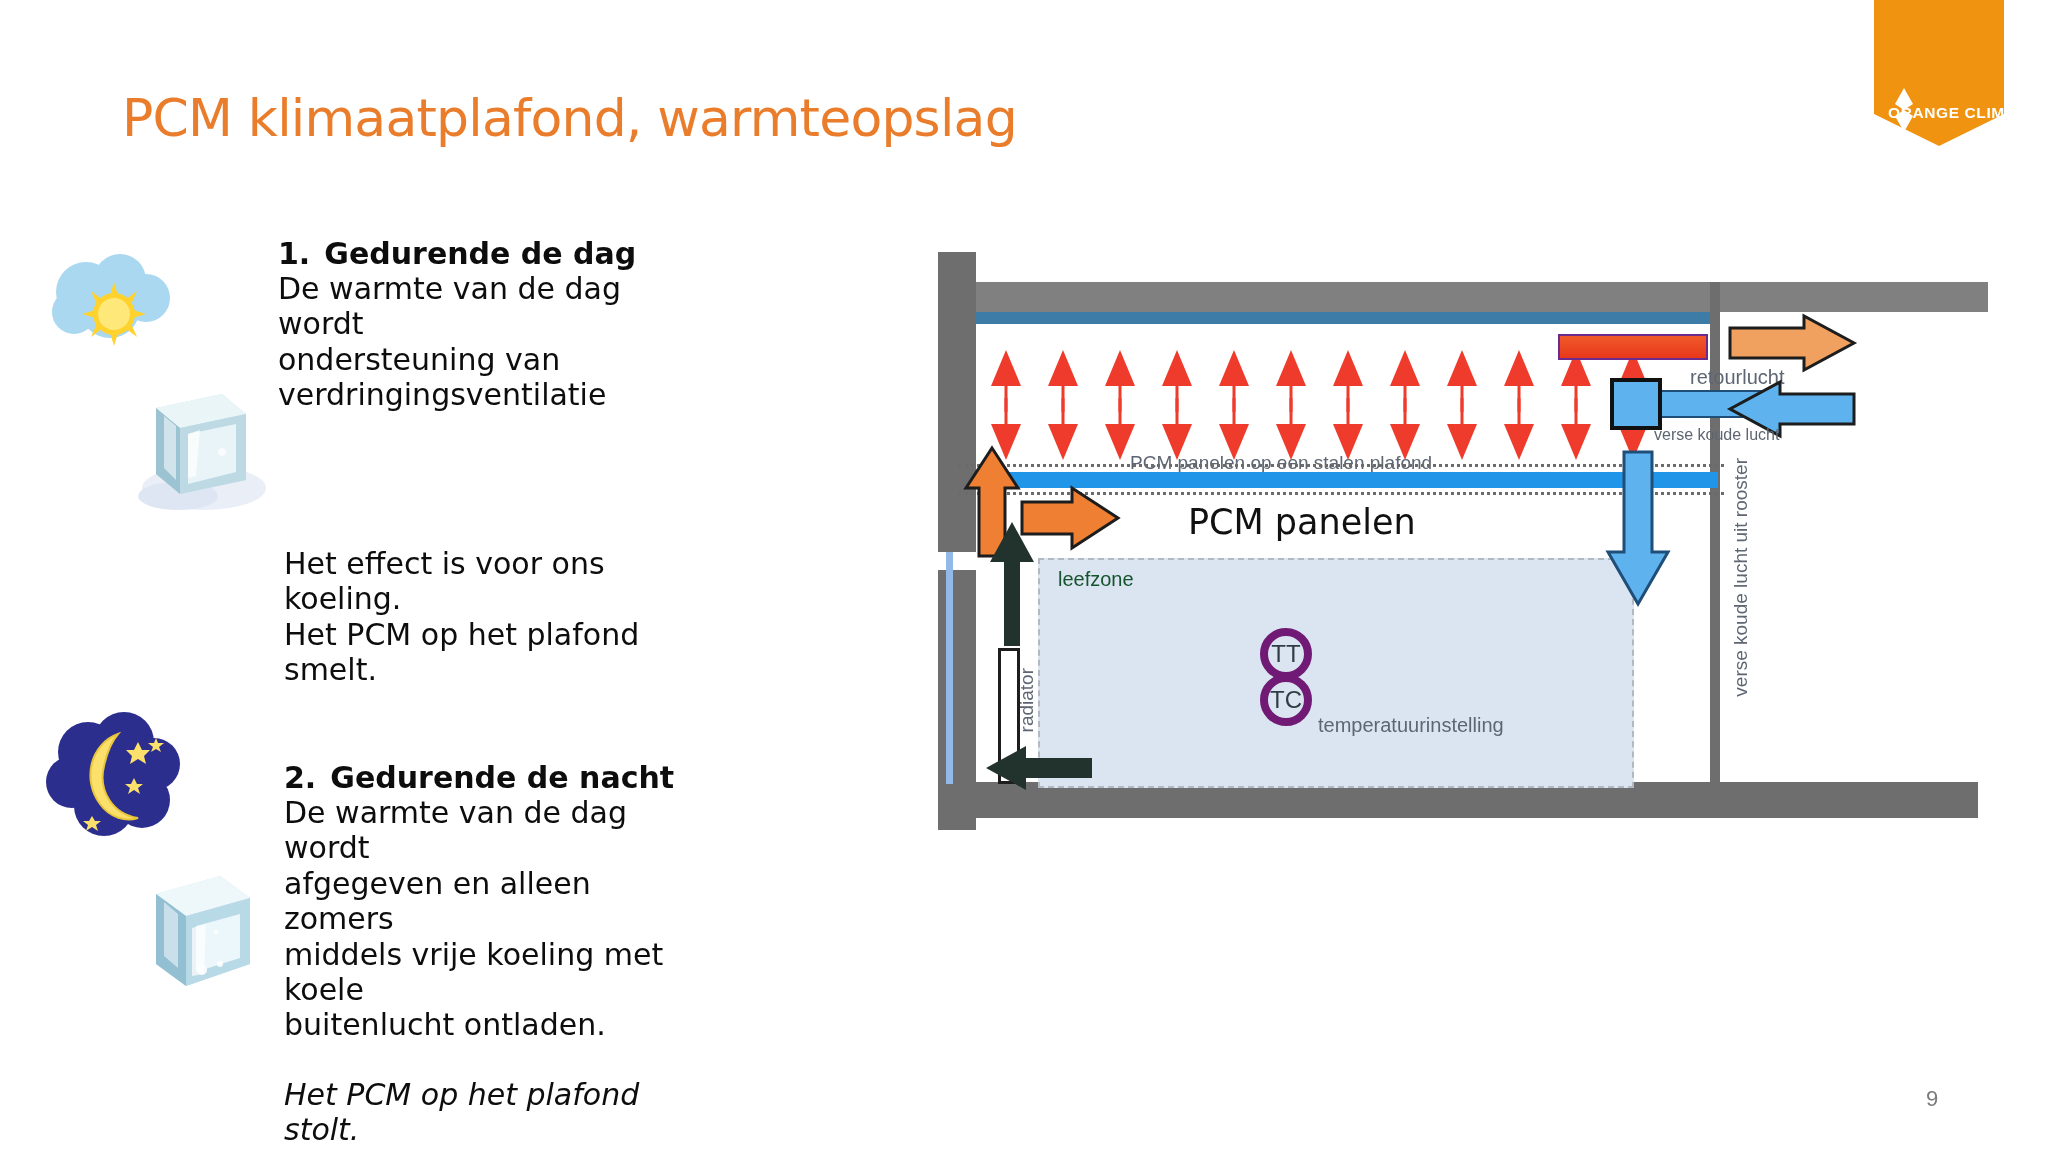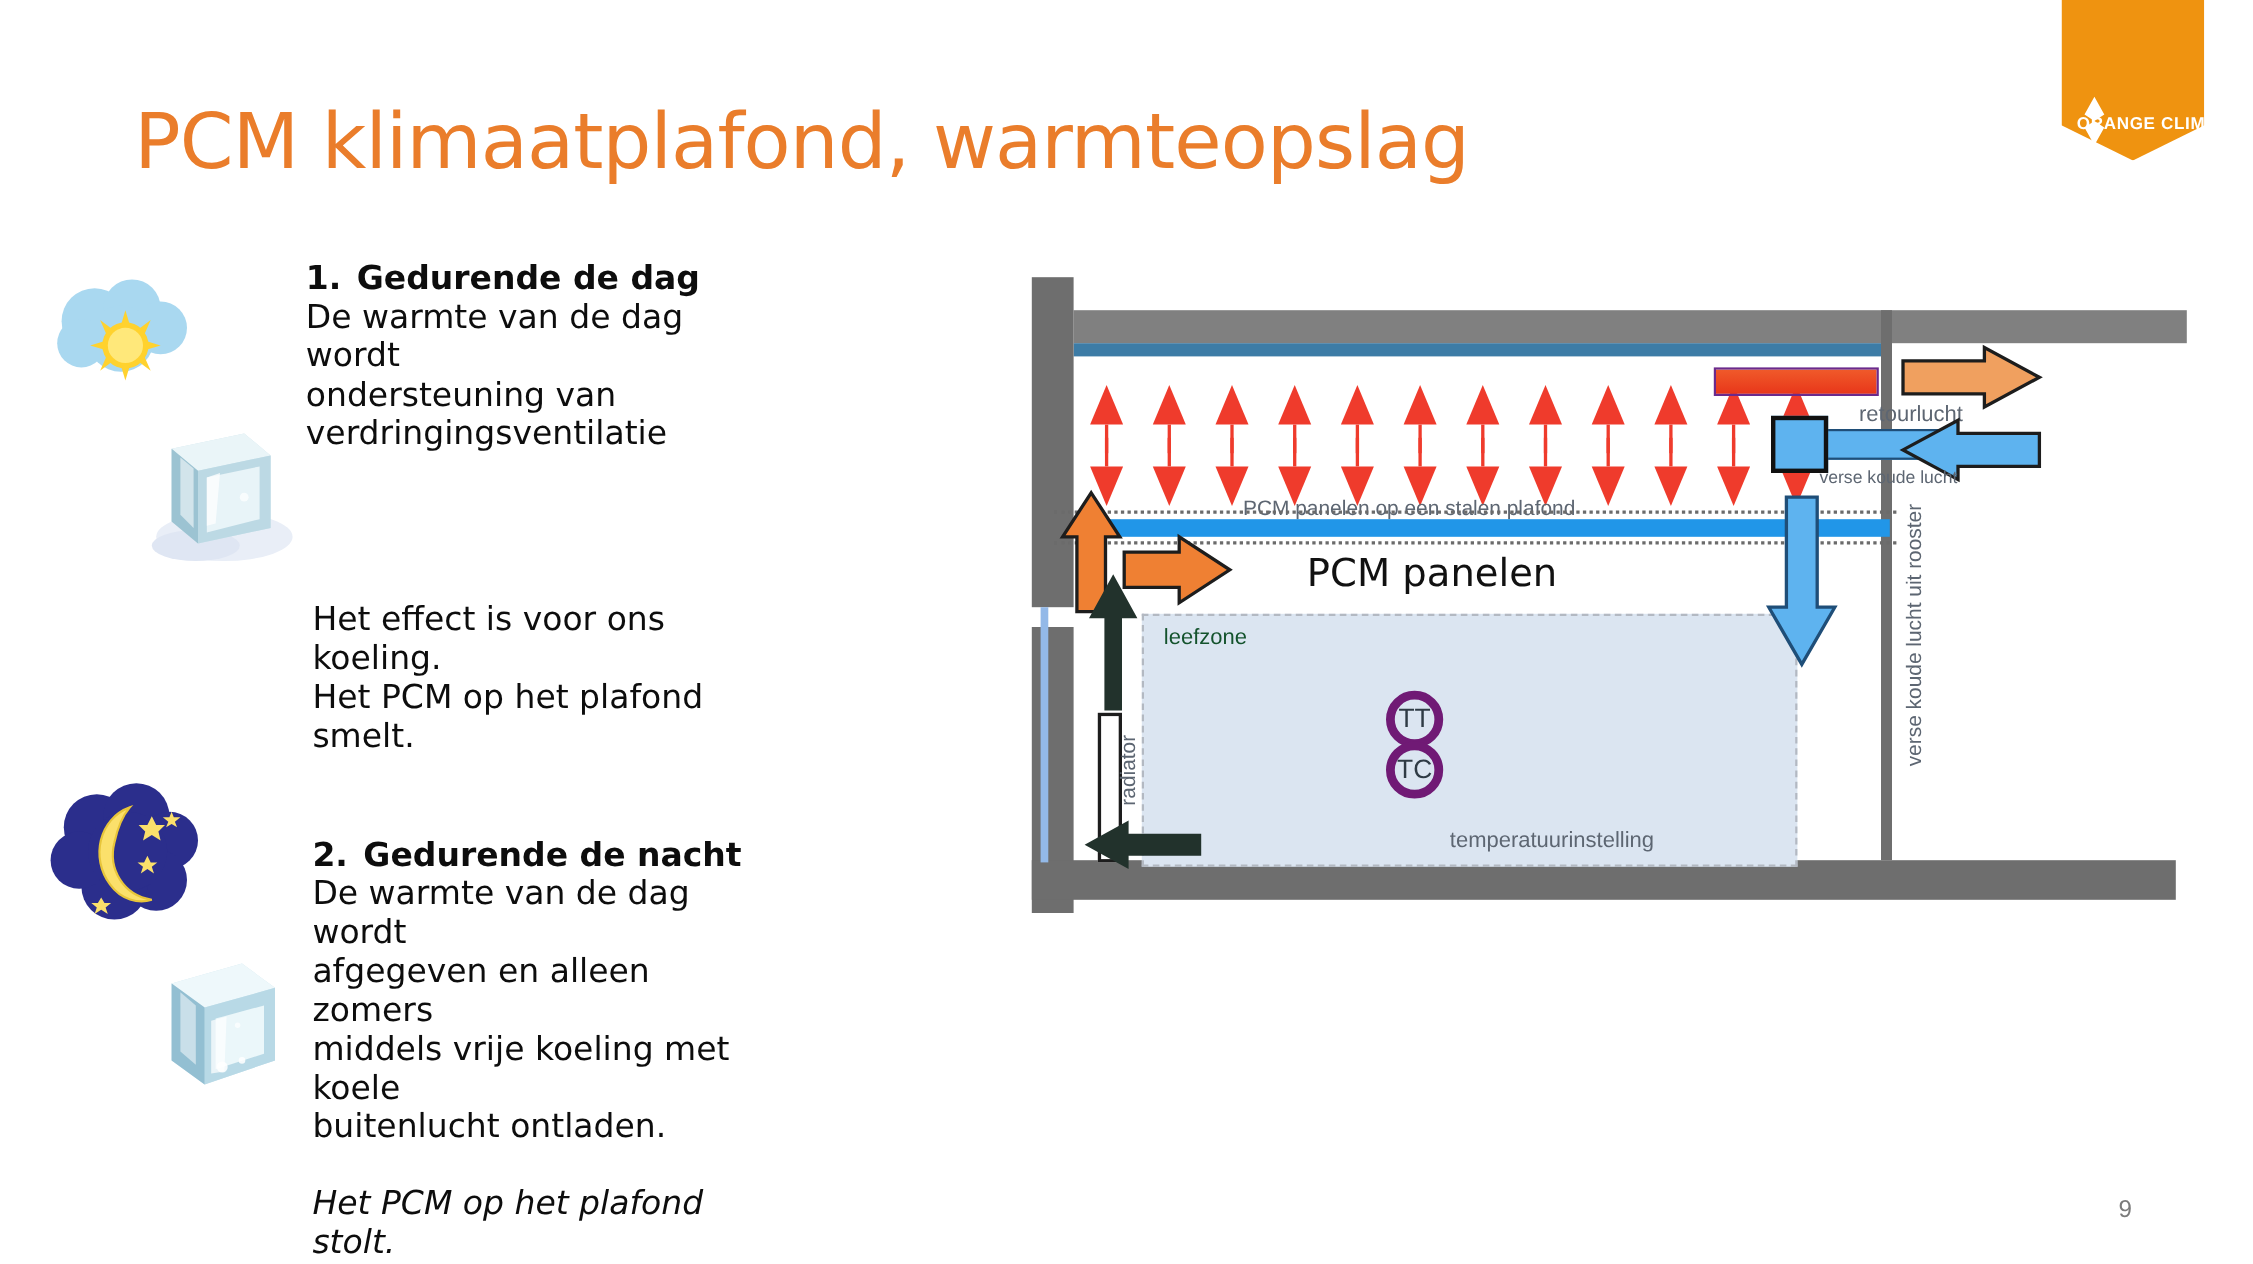--- a/index.html
+++ b/index.html
@@ -25,21 +25,21 @@
     letter-spacing: 0.6px; white-space: nowrap;
   }
   .logo-flame {
     position: absolute; top: 88px; left: 1893px;
     width: 22px; height: 44px;
   }
 
   
   .slide-title {
     position: absolute; left: 122px; top: 88px;
-    font-size: 70px; color: #ea7d2b;
+    font-size: 52px; color: #ea7d2b;
     font-family: "DejaVu Sans", sans-serif;
     font-weight: 400; letter-spacing: -0.8px;
     white-space: nowrap;
   }
 
   
   .icon-sun-cloud { position: absolute; left: 52px; top: 246px; width: 120px; height: 110px; }
   .icon-ice-melt  { position: absolute; left: 126px; top: 368px; width: 150px; height: 150px; }
   .icon-moon-cloud{ position: absolute; left: 46px; top: 708px; width: 140px; height: 130px; }
   .icon-ice-cube  { position: absolute; left: 132px; top: 858px; width: 140px; height: 140px; }
@@ -74,21 +74,21 @@
   .pcm-dots-bot { left: 20px; top: 162px; width: 766px; height: 0; border-top: 3px dotted #6b6b6b; }
   .pcm-label { left: 250px; top: 172px; font-size: 35px; color: #111;
                font-family: "DejaVu Sans", sans-serif; white-space: nowrap; }
   .ceiling-note { left: 192px; top: 122px; font-size: 19px; color: #5d6672;
                   font-family: "Liberation Sans", sans-serif; white-space: nowrap; }
 
   
   .leefzone-box { left: 100px; top: 228px; width: 596px; height: 230px;
                   background: #dbe5f1; border: 2px dashed #b3b9c2; }
   .leefzone-label { left: 120px; top: 238px; font-size: 20px; color: #14532d; }
-  .temp-label { left: 380px; top: 384px; font-size: 20px; color: #5d6672; white-space: nowrap; margin-top: 39px; }
+  .temp-label { left: 380px; top: 384px; font-size: 20px; color: #5d6672; white-space: nowrap; }
 
   .tt-circle, .tc-circle {
     width: 52px; height: 52px; border: 8px solid #701a75; border-radius: 50%;
     display: flex; align-items: center; justify-content: center;
     font-size: 24px; color: #2f3b45; background: #dbe5f1;
   }
   .tt-circle { left: 322px; top: 298px; }
   .tc-circle { left: 322px; top: 344px; }
 
   

